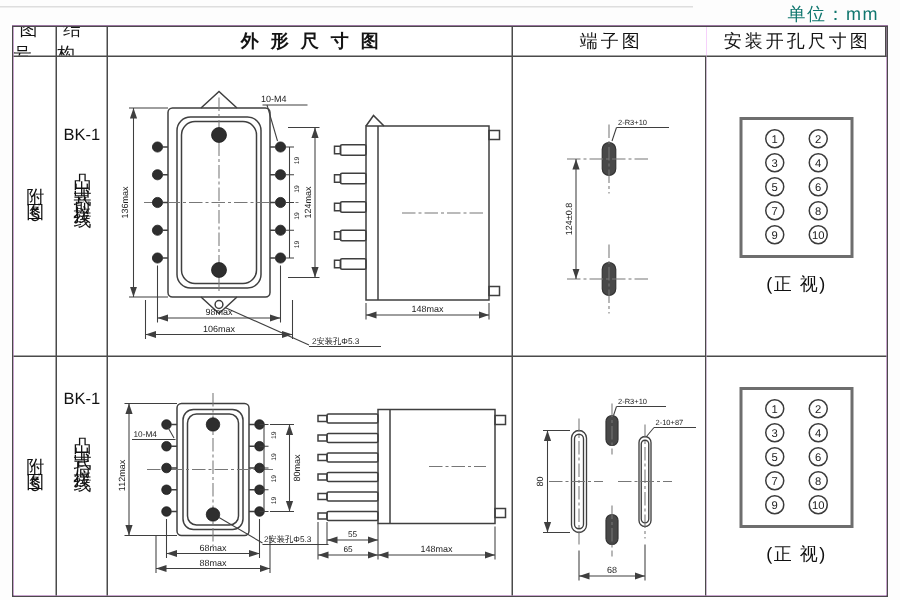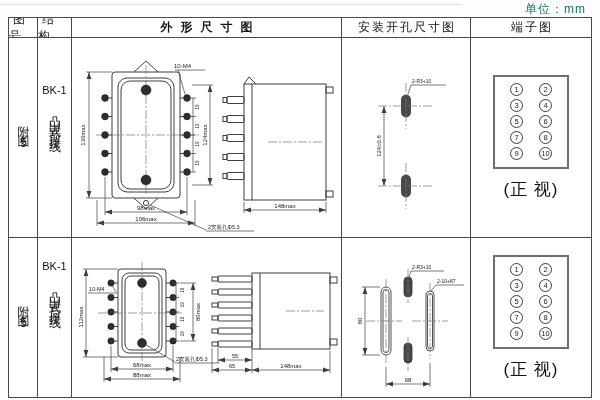--- a/index.html
+++ b/index.html
@@ -36,37 +36,37 @@
   .tbox{
     width:76px;height:94px;border:2px solid #6e6e6e;background:#fff;box-sizing:border-box;
     display:grid;grid-template-columns:1fr 1fr;align-items:center;justify-items:center;
     padding:5px 7px;
   }
   .tnum{
     width:13px;height:13px;border:1px solid #3c3c3c;border-radius:50%;
     display:flex;align-items:center;justify-content:center;
     font-size:7.5px;color:#222;box-sizing:border-box;
   }
-  .tview{margin-top:9px;font-size:17px;letter-spacing:1px;color:#111;}
+  .tview{margin-top:9px;font-size:12px;letter-spacing:1px;color:#111;}
   svg{display:block;}
   svg text{font-family:"Liberation Sans","DejaVu Sans",sans-serif;fill:#222;}
 </style>
 </head>
 <body>
 
 <div class="topline"></div>
 <div class="unit">单位：mm</div>
 
 <div class="tbl">
 
   <div class="cell hd ls4">图号</div>
   <div class="cell hd ls4">结构</div>
   <div class="cell hd ls8">外形尺寸图</div>
+  <div class="cell hd ls2 cl">端子图</div>
   <div class="cell hd ls2">安装开孔尺寸图</div>
-  <div class="cell hd ls2 cl">端子图</div>
 
   <div class="cell figcell">
     <span class="vtext fig">附图5</span>
   </div>
 
   <div class="cell structcell">
     <span class="model">BK-1</span>
     <span class="vtext struct">凸出式前接线</span>
   </div>
 

